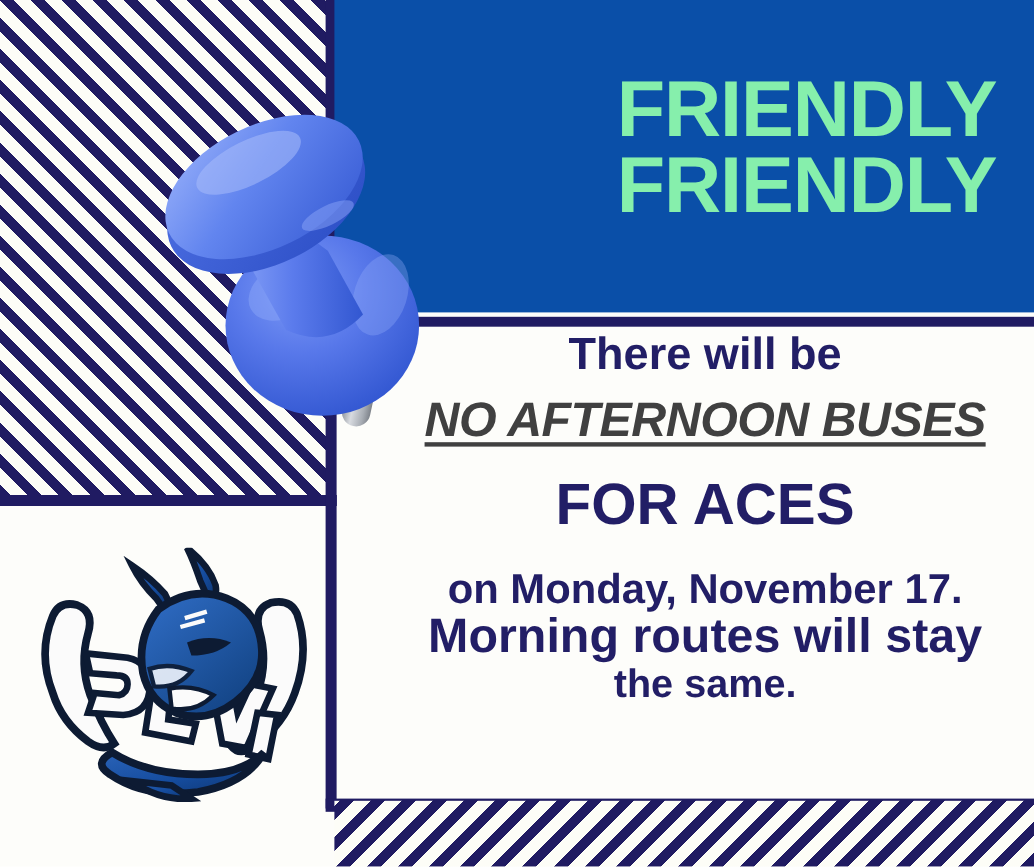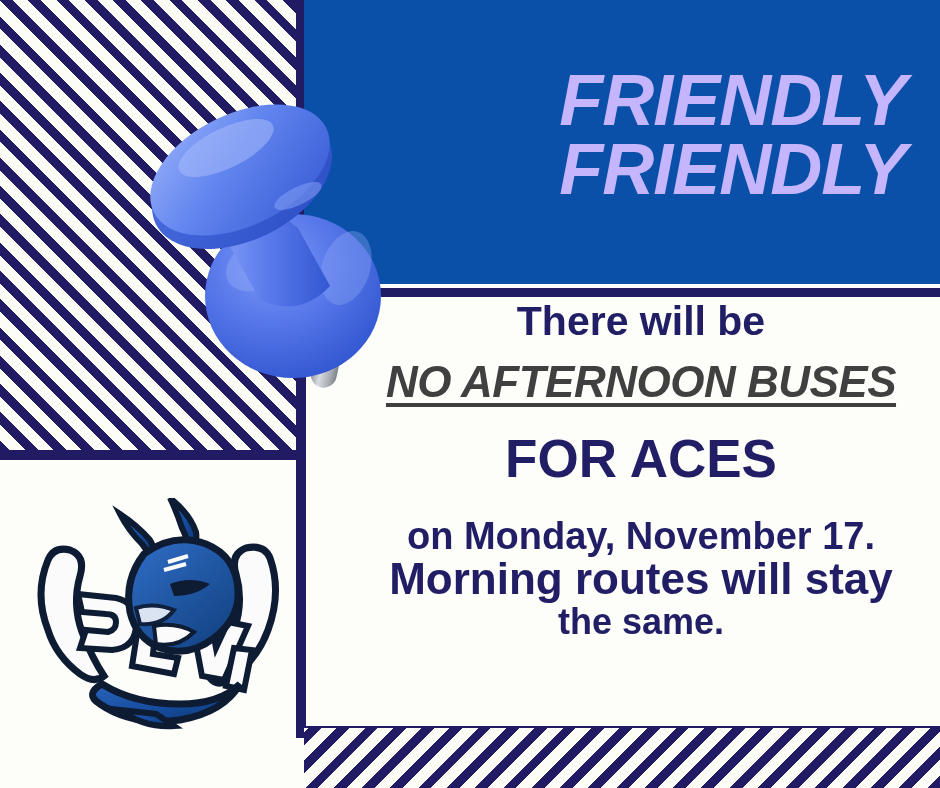--- a/index.html
+++ b/index.html
@@ -69,29 +69,28 @@
     height: 284px;
     background: #0a4fa8;
     box-sizing: border-box;
     display: flex;
     flex-direction: column;
     align-items: flex-end;
     justify-content: center;
     padding: 0 34px 14px 0;
   }
   .header-title {
-    color: #c4b5fd;
+    color: #86efac;
     font-weight: bold;
     font-size: 72px;
     line-height: 0.96;
     letter-spacing: -1px;
     text-align: right;
     margin: 0;
     white-space: nowrap;
-    font-style: italic;
   }
   .header-title .line2 { display: block; }
 
   
   .header-underbar {
     position: absolute;
     left: 304px;
     top: 288px;
     width: 636px;
     height: 9px;

